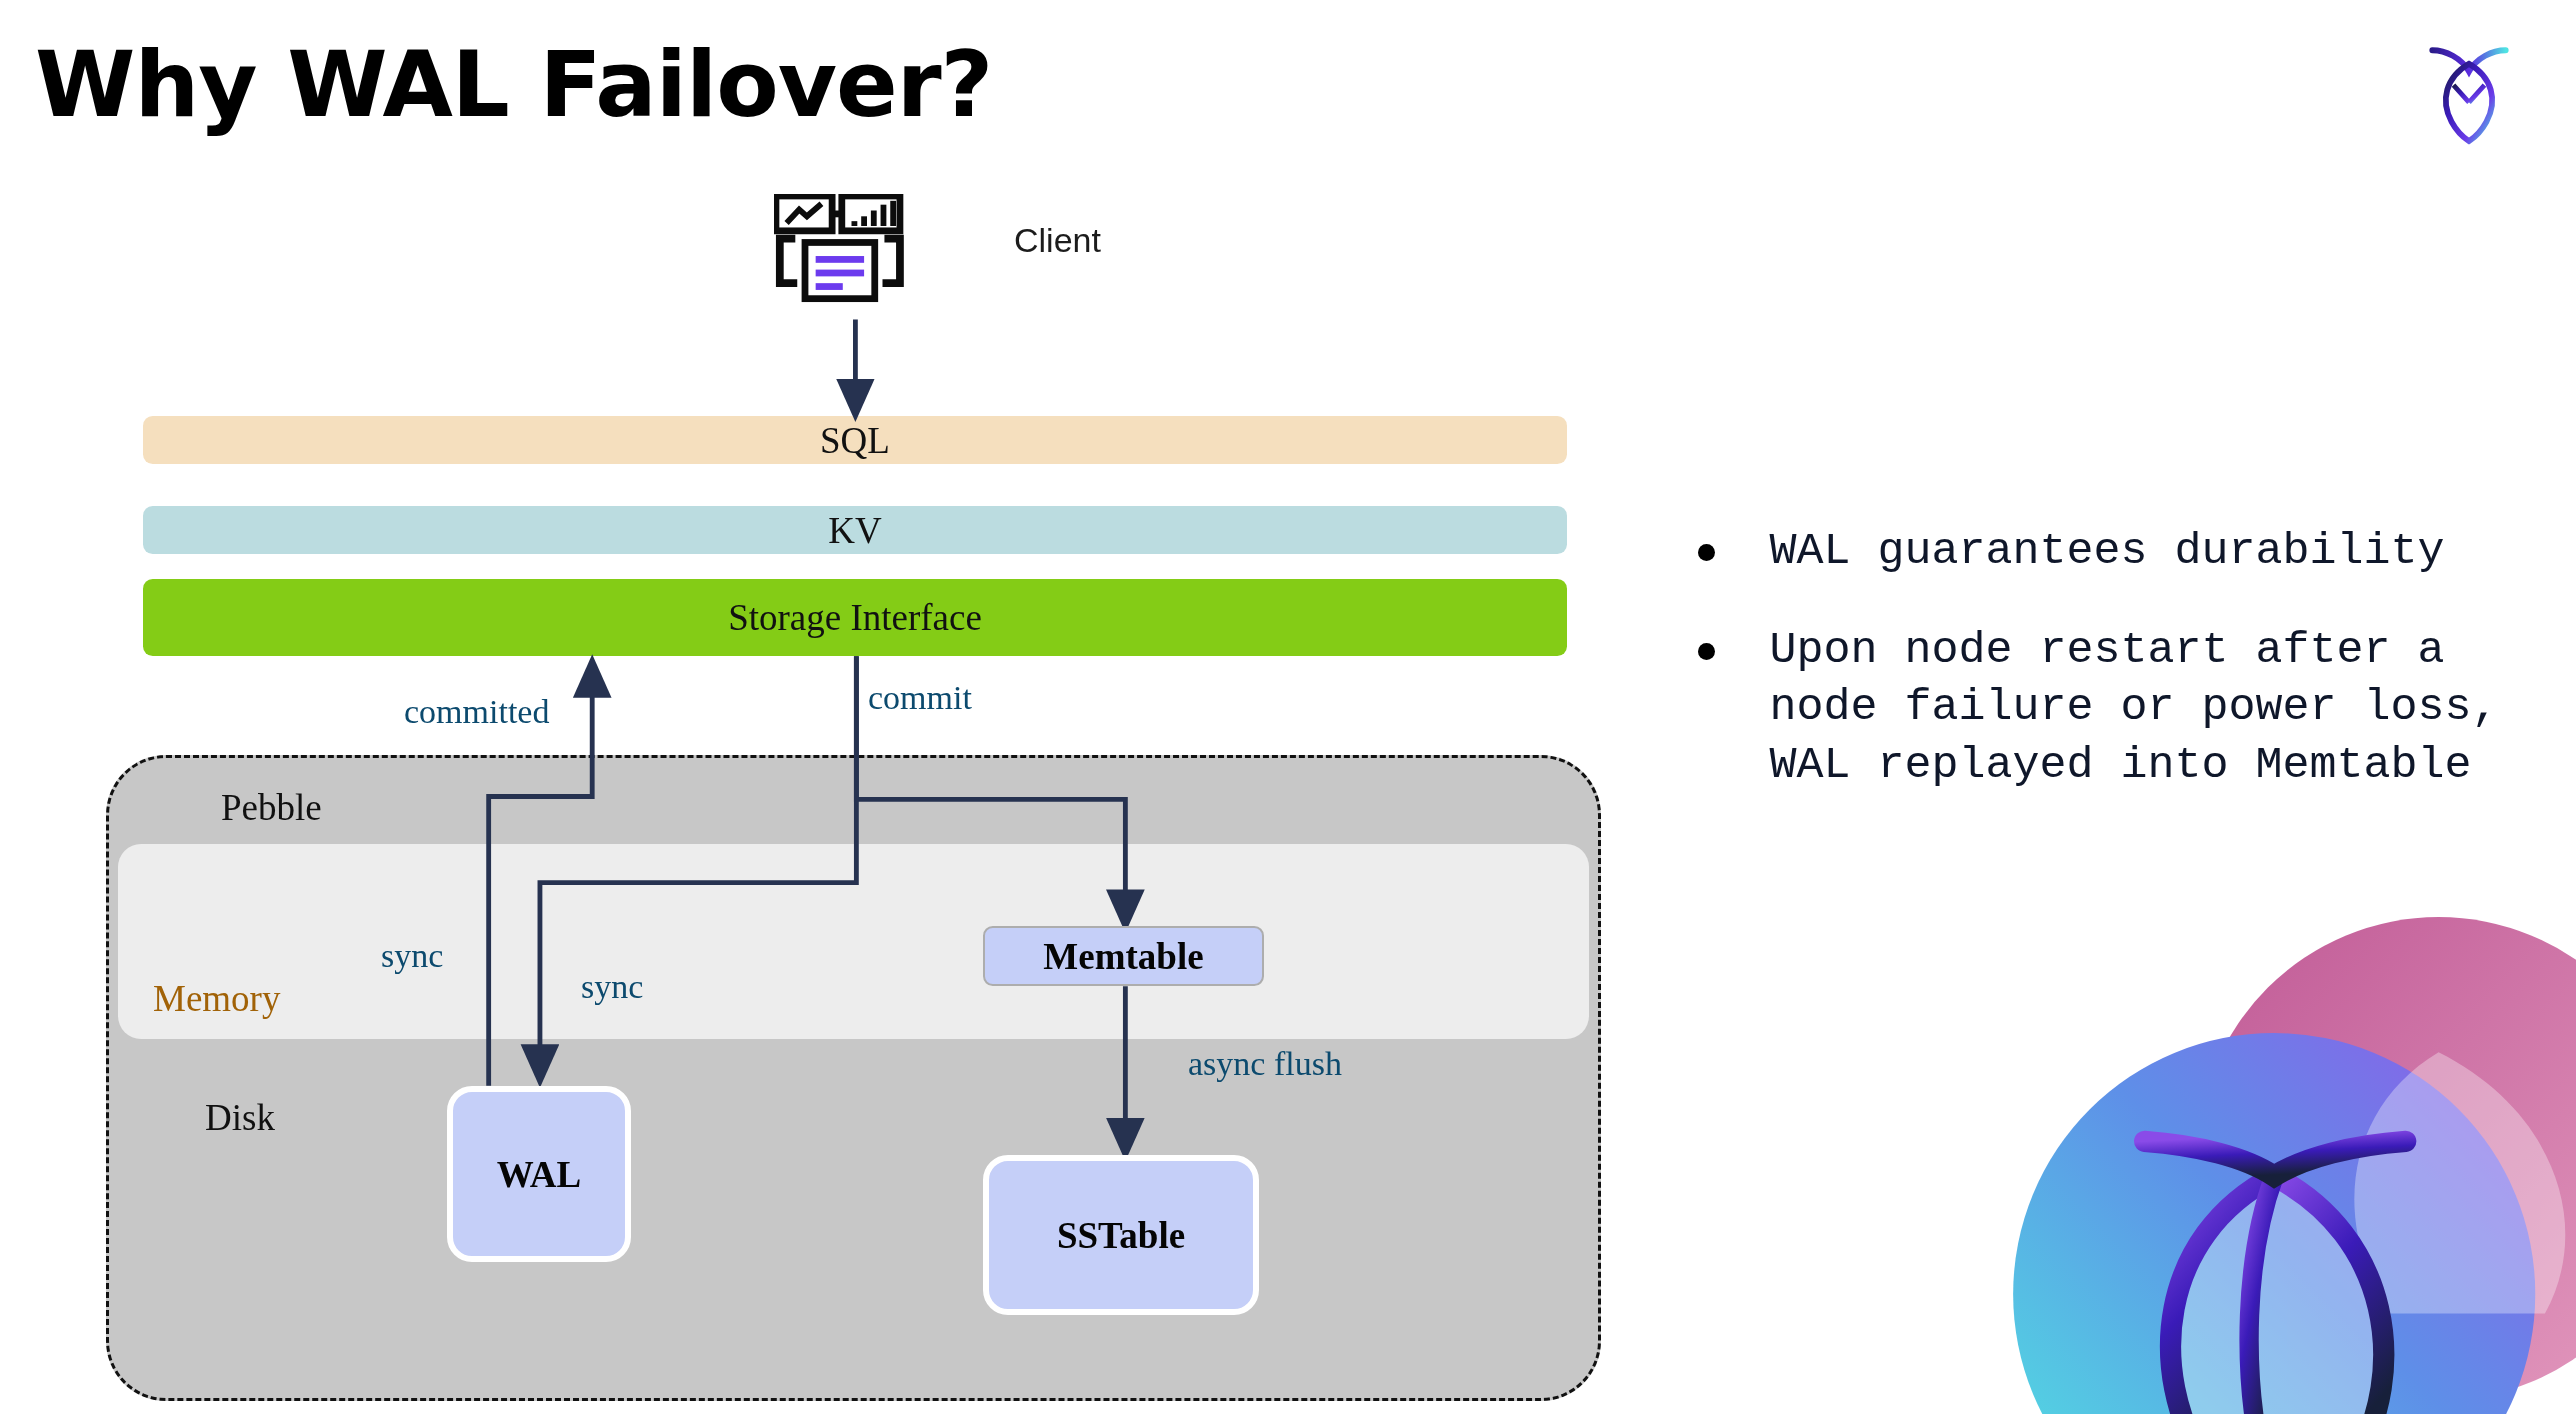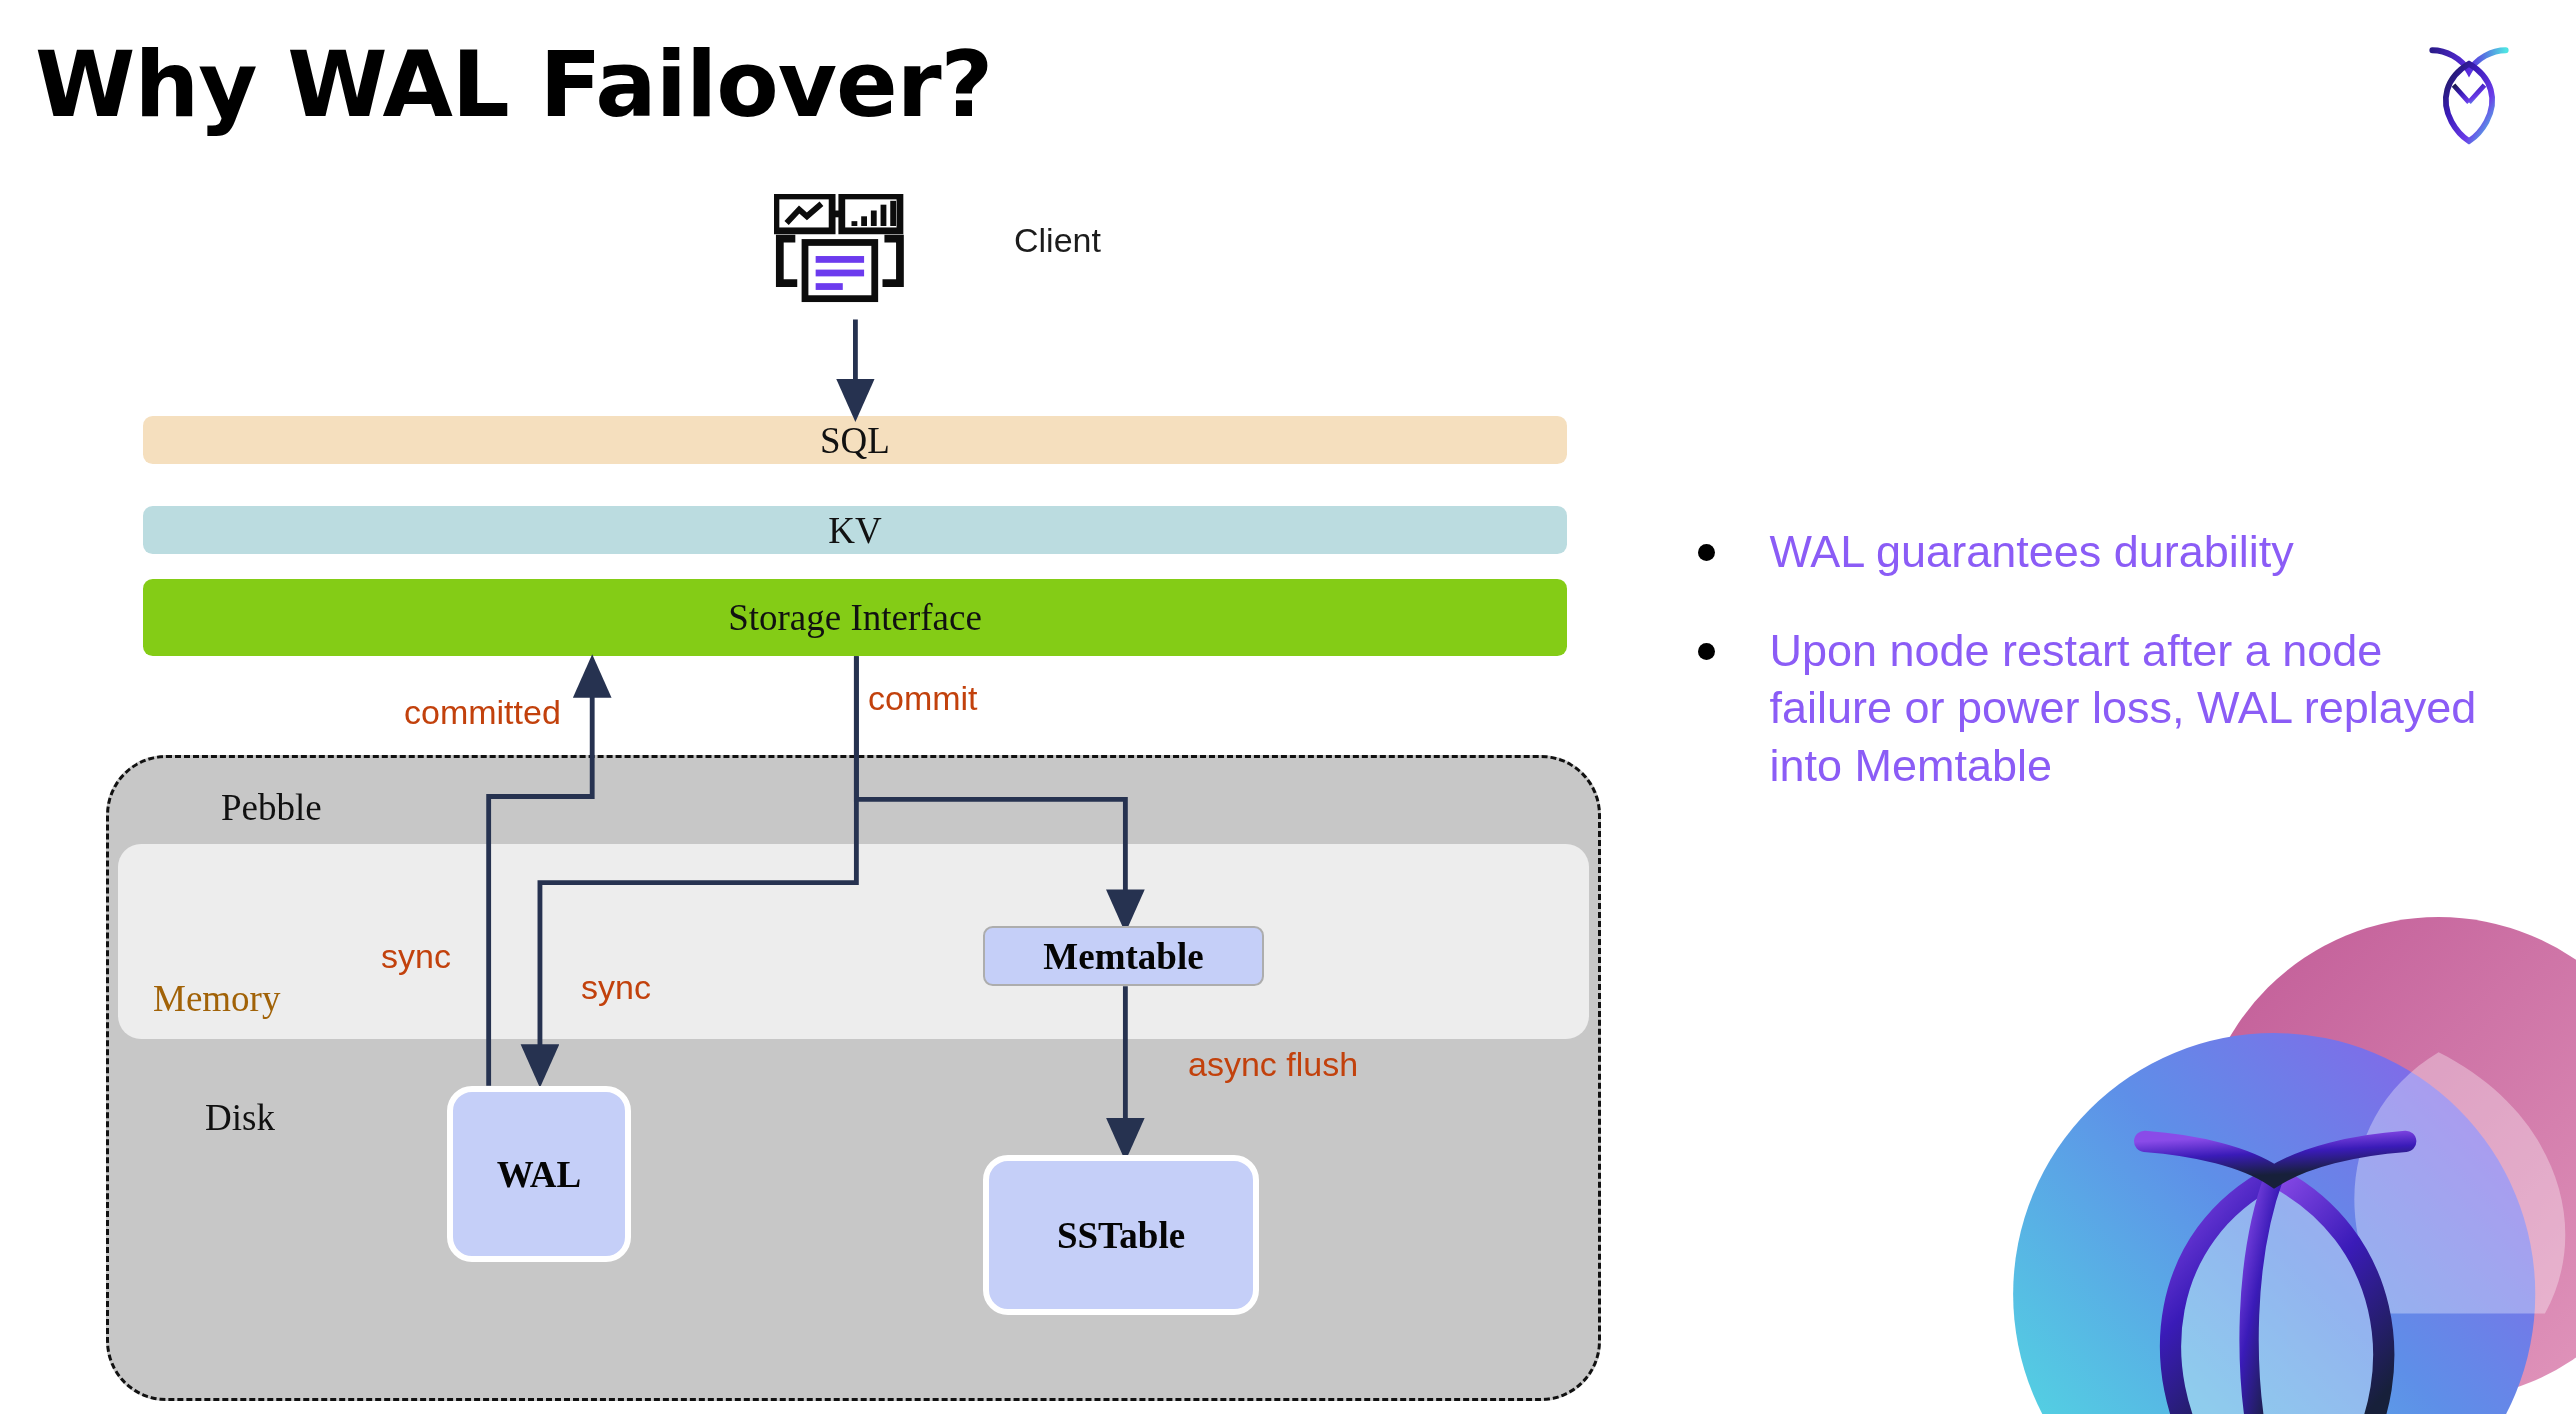--- a/index.html
+++ b/index.html
@@ -83,39 +83,39 @@
   #node-wal{
     left:447px;top:1086px;width:184px;height:176px;
     border-radius:25px;border:6.8px solid #FFFFFF;font-size:37px;
   }
   #node-sstable{
     left:983px;top:1155px;width:276px;height:160px;
     border-radius:25px;border:6.8px solid #FFFFFF;font-size:37px;
   }
 
   .edge-label{
-    position:absolute;font-family:Liberation Sans, sans-serif;
-    font-size:34px;color:#c2410c;white-space:nowrap;
+    position:absolute;font-family:Liberation Serif, serif;
+    font-size:34px;color:#0c4a6e;white-space:nowrap;
   }
   #label-committed{left:404px;top:693px;}
   #label-commit{left:868px;top:679px;}
   #label-sync-left{left:381px;top:937px;}
   #label-sync-right{left:581px;top:968px;}
   #label-async-flush{left:1188px;top:1045px;}
 
   
   #bullet-list{position:absolute;left:1698px;top:523px;width:803px;}
   .bullet-row{display:flex;align-items:flex-start;margin-bottom:41px;}
   .bullet-dot{
     width:17.4px;height:17.4px;border-radius:50%;background:#000;
     flex:0 0 17.4px;margin-top:21px;margin-right:54px;
   }
   .bullet-text{
-    font-family:Liberation Sans, sans-serif;
-    font-size:45px;line-height:1.28;color:#8b5cf6;
+    font-family:Liberation Mono, monospace;
+    font-size:45px;line-height:1.28;color:#0f172a;
   }
 </style>
 </head>
 <body>
 
 <div class="slide">
 
   <div id="slide-title">Why WAL Failover?</div>
 
   <svg id="brand-logo" viewBox="0 0 120 120">

